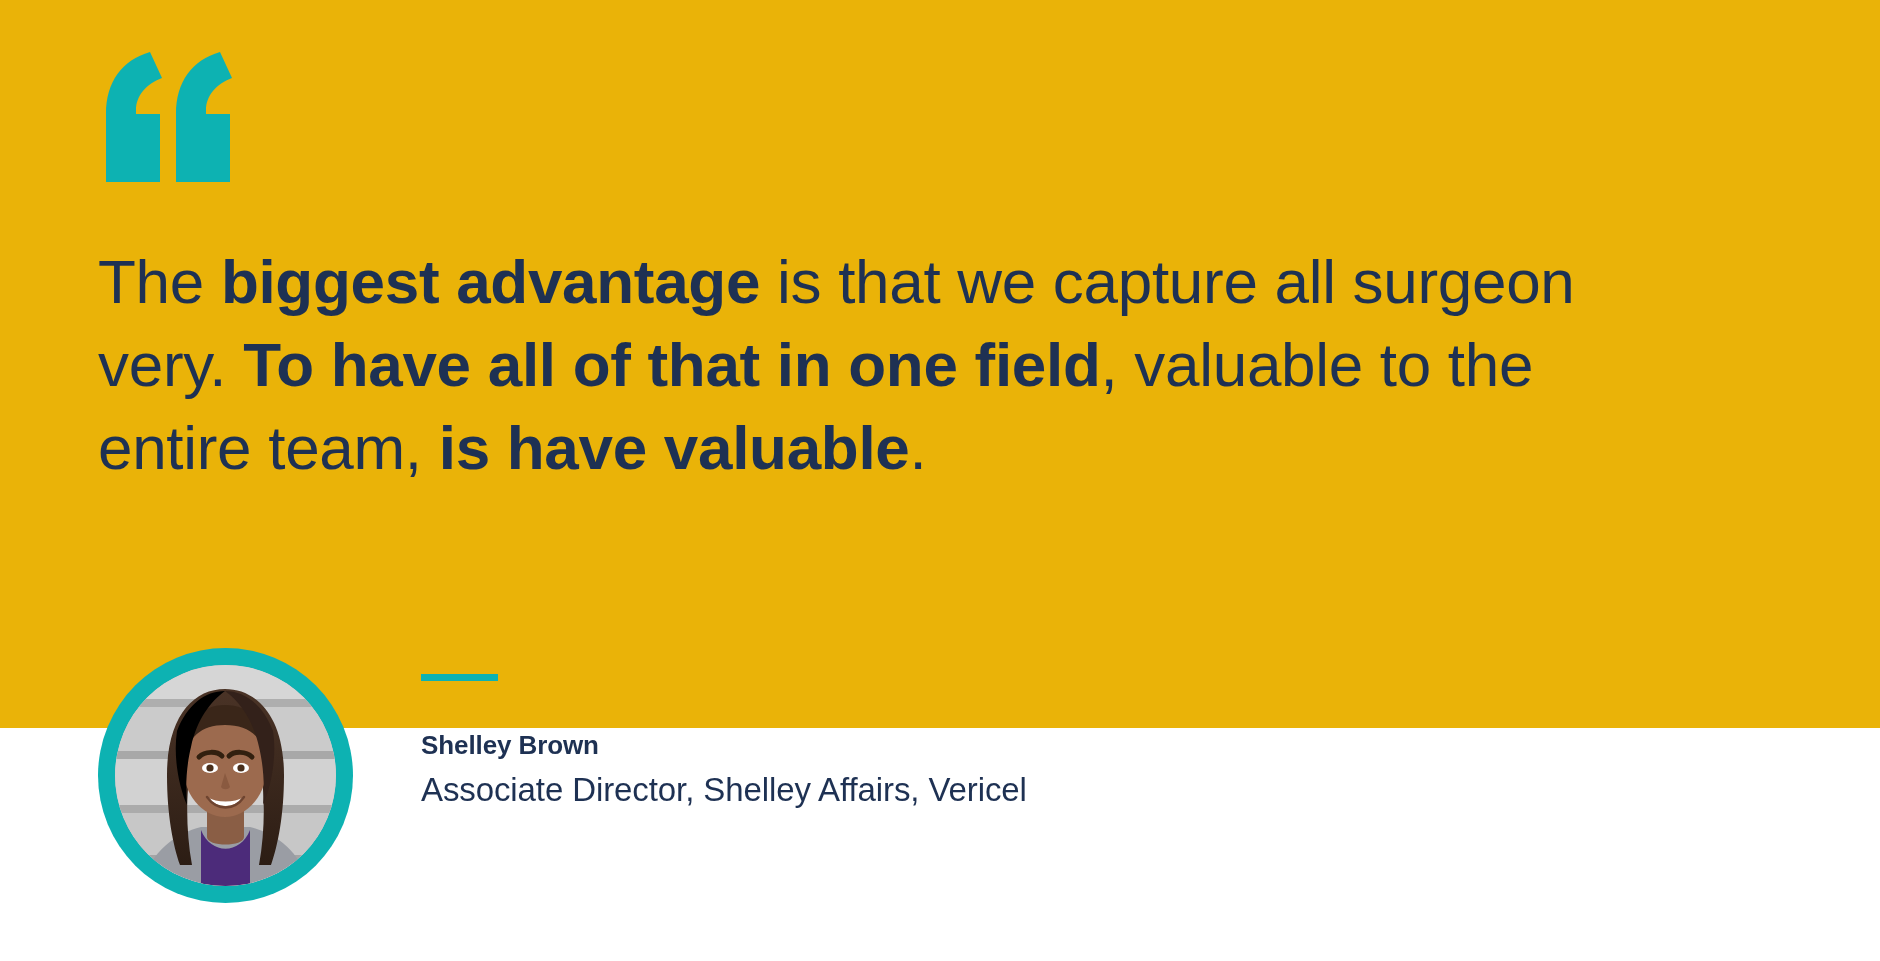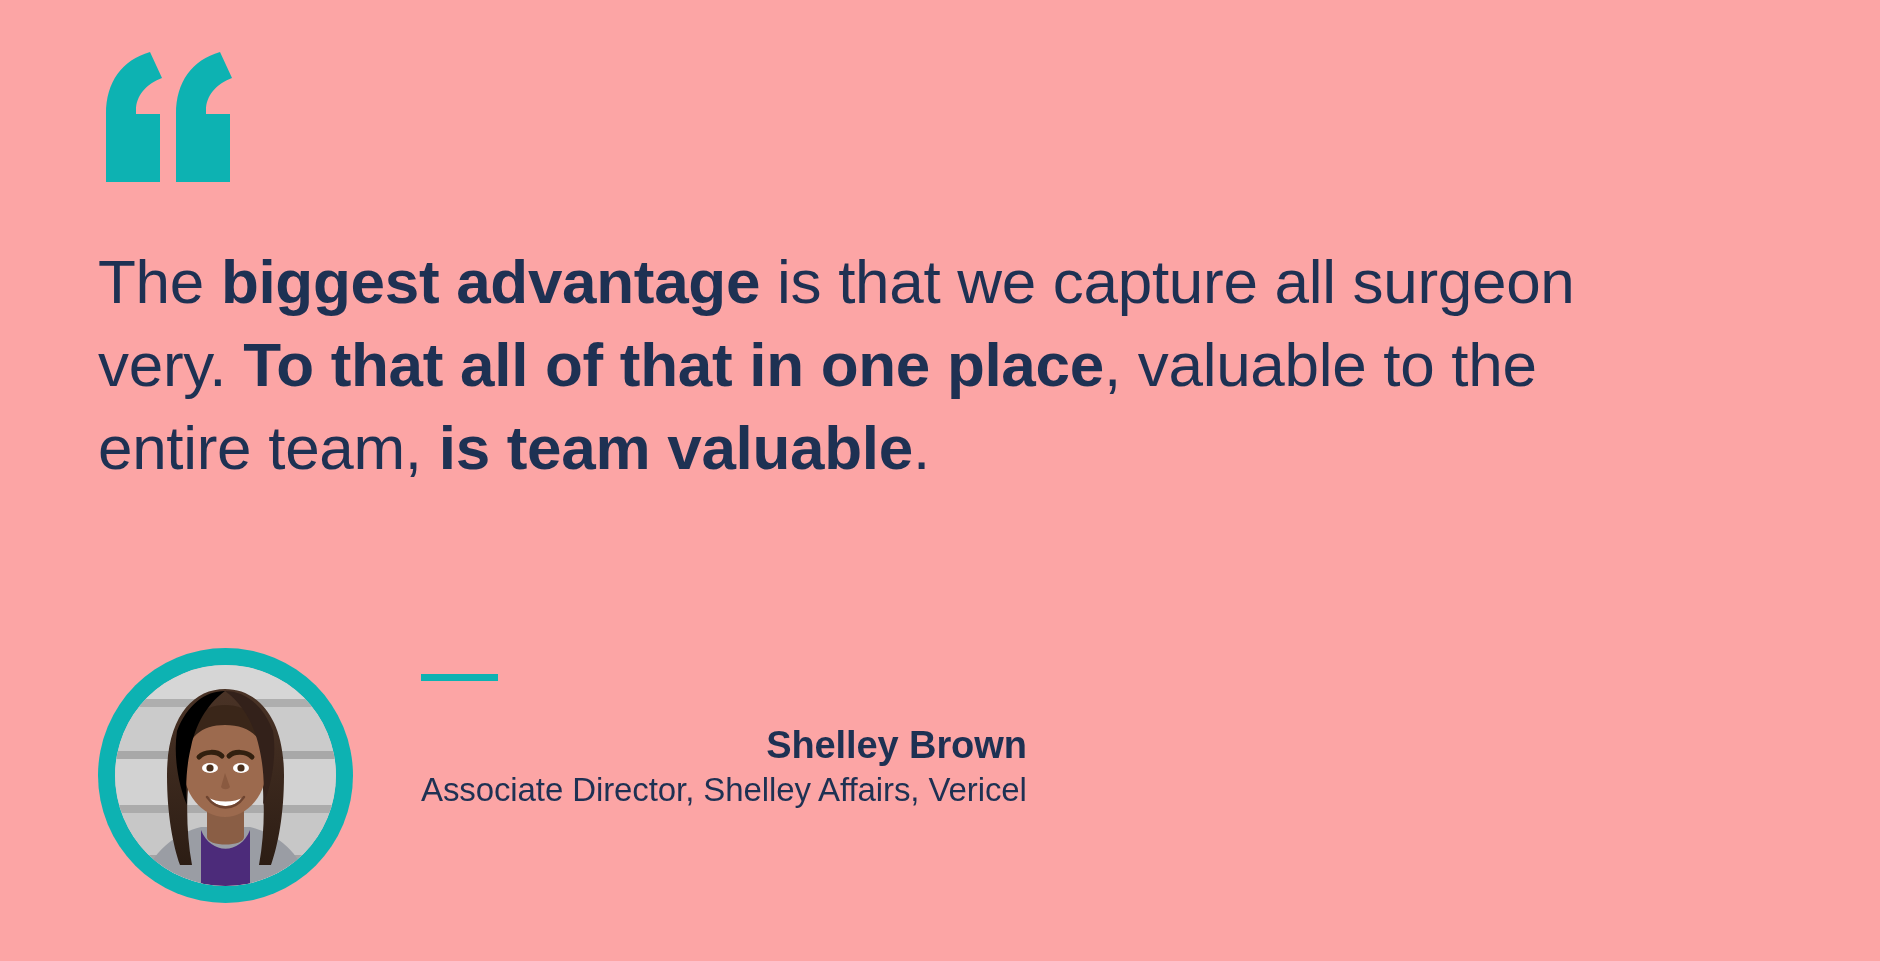--- a/index.html
+++ b/index.html
@@ -11,22 +11,22 @@
     width: 1880px;
     height: 961px;
     background: #ffffff;
     font-family: "Liberation Sans", sans-serif;
     overflow: hidden;
   }
 
   .card {
     position: relative;
     width: 1880px;
-    height: 961px;
-    background: #fca5a5;
+    height: 728px;
+    background: #eab308;
     box-sizing: border-box;
   }
 
   
   .quote-mark {
     position: absolute;
     left: 98px;
     top: 52px;
     width: 140px;
     height: 130px;
@@ -101,26 +101,25 @@
     margin-left: 68px;
     padding-top: 26px;
   }
   .divider-rule {
     width: 77px;
     height: 7px;
     background: #0db2b2;
     margin-bottom: 42px;
   }
   .person-name {
-    font-size: 38px;
+    font-size: 26px;
     line-height: 44px;
     font-weight: 700;
     color: #1e3153;
     letter-spacing: -0.1px;
-    text-align: right;
   }
   .person-title {
     font-size: 33px;
     line-height: 46px;
     font-weight: 400;
     color: #1e3153;
     letter-spacing: -0.1px;
   }
 </style>
 </head>
@@ -133,23 +132,23 @@
       <path d="M8 130 L8 62 C8 30 24 8 52 0 L64 26 C48 32 38 44 38 58 L38 62 L62 62 L62 130 Z" fill="#0db2b2"></path>
       <path d="M78 130 L78 62 C78 30 94 8 122 0 L134 26 C118 32 108 44 108 58 L108 62 L132 62 L132 130 Z" fill="#0db2b2"></path>
     </svg>
   </div>
 
   <div class="quote-body">
 
     <div class="quote-line"><span>The </span><b>biggest advantage</b><span> is that we capture all surgeon</span></div>
 
 
-    <div class="quote-line"><span>very. </span><b>To that all of that in one place</b><span>, valuable to the</span></div>
-
-    <div class="quote-line"><span>entire team, </span><b>is team valuable</b><span>.</span></div>
+    <div class="quote-line"><span>very. </span><b>To have all of that in one field</b><span>, valuable to the</span></div>
+
+    <div class="quote-line"><span>entire team, </span><b>is have valuable</b><span>.</span></div>
 
   </div>
 
   <div class="attribution">
 
     <div class="avatar-wrap">
       <div class="avatar-ring"></div>
       <div class="avatar-photo">
         <svg viewBox="0 0 221 221" xmlns="http://www.w3.org/2000/svg" aria-hidden="true">
           <defs>

